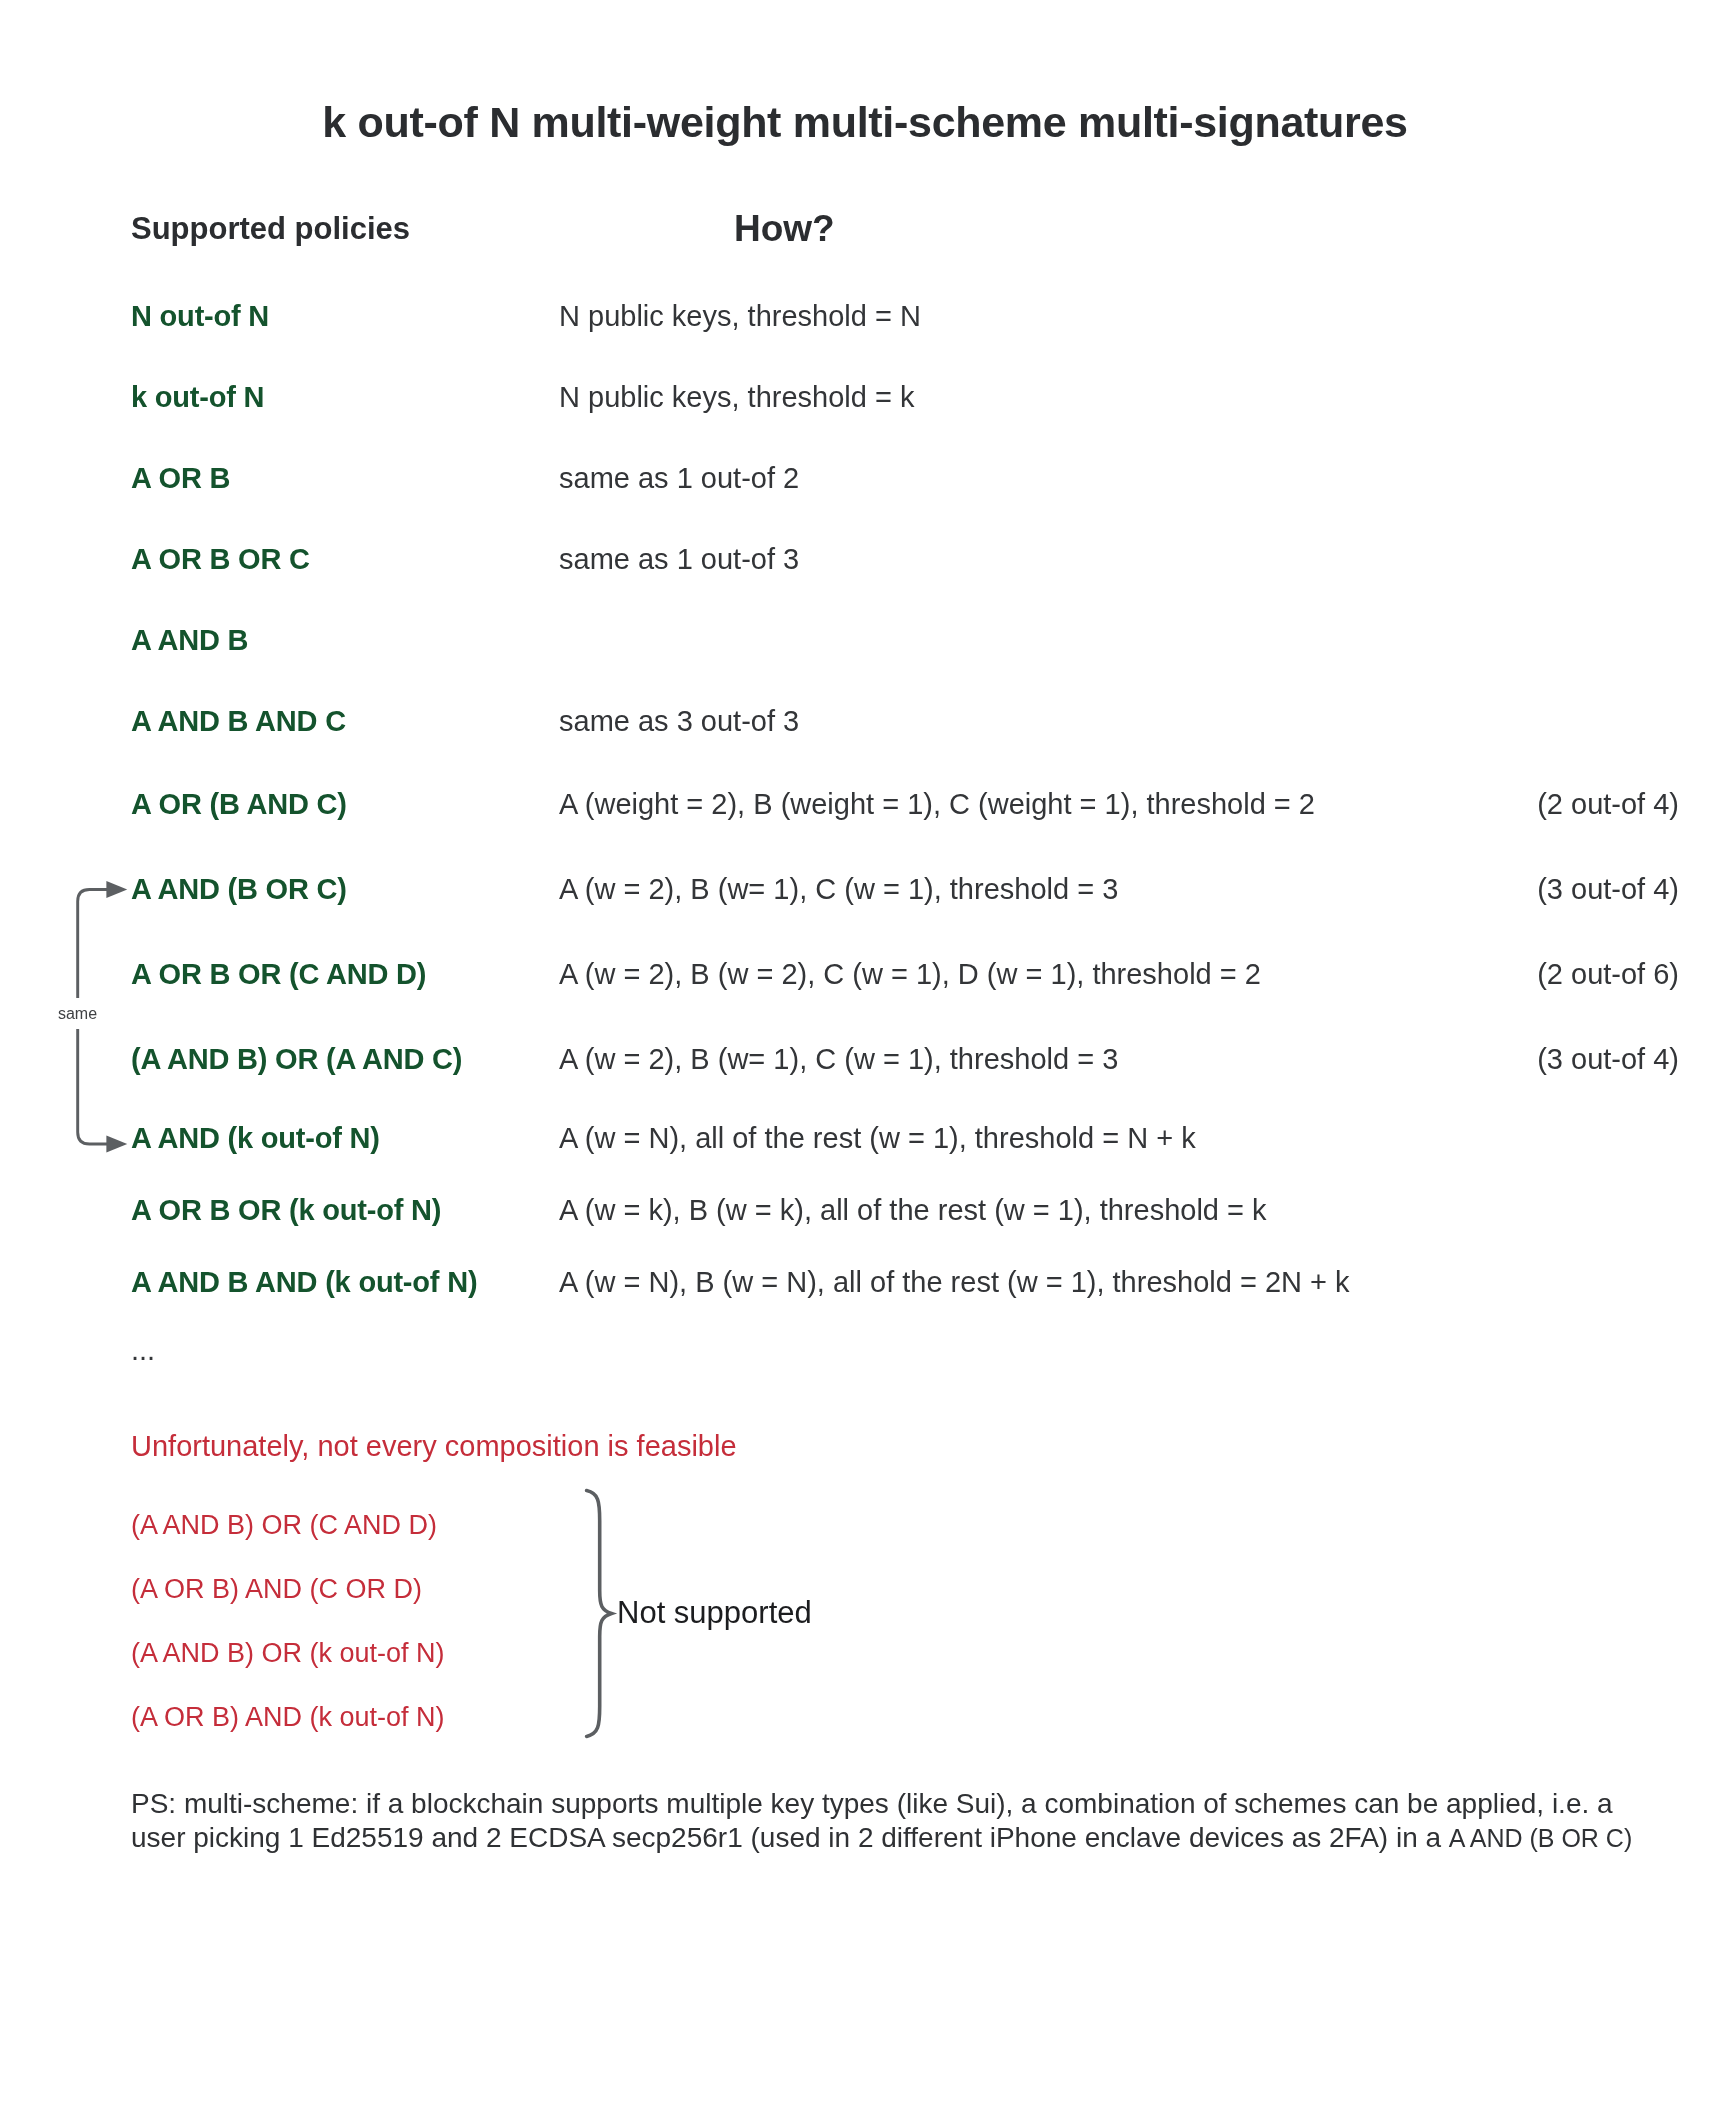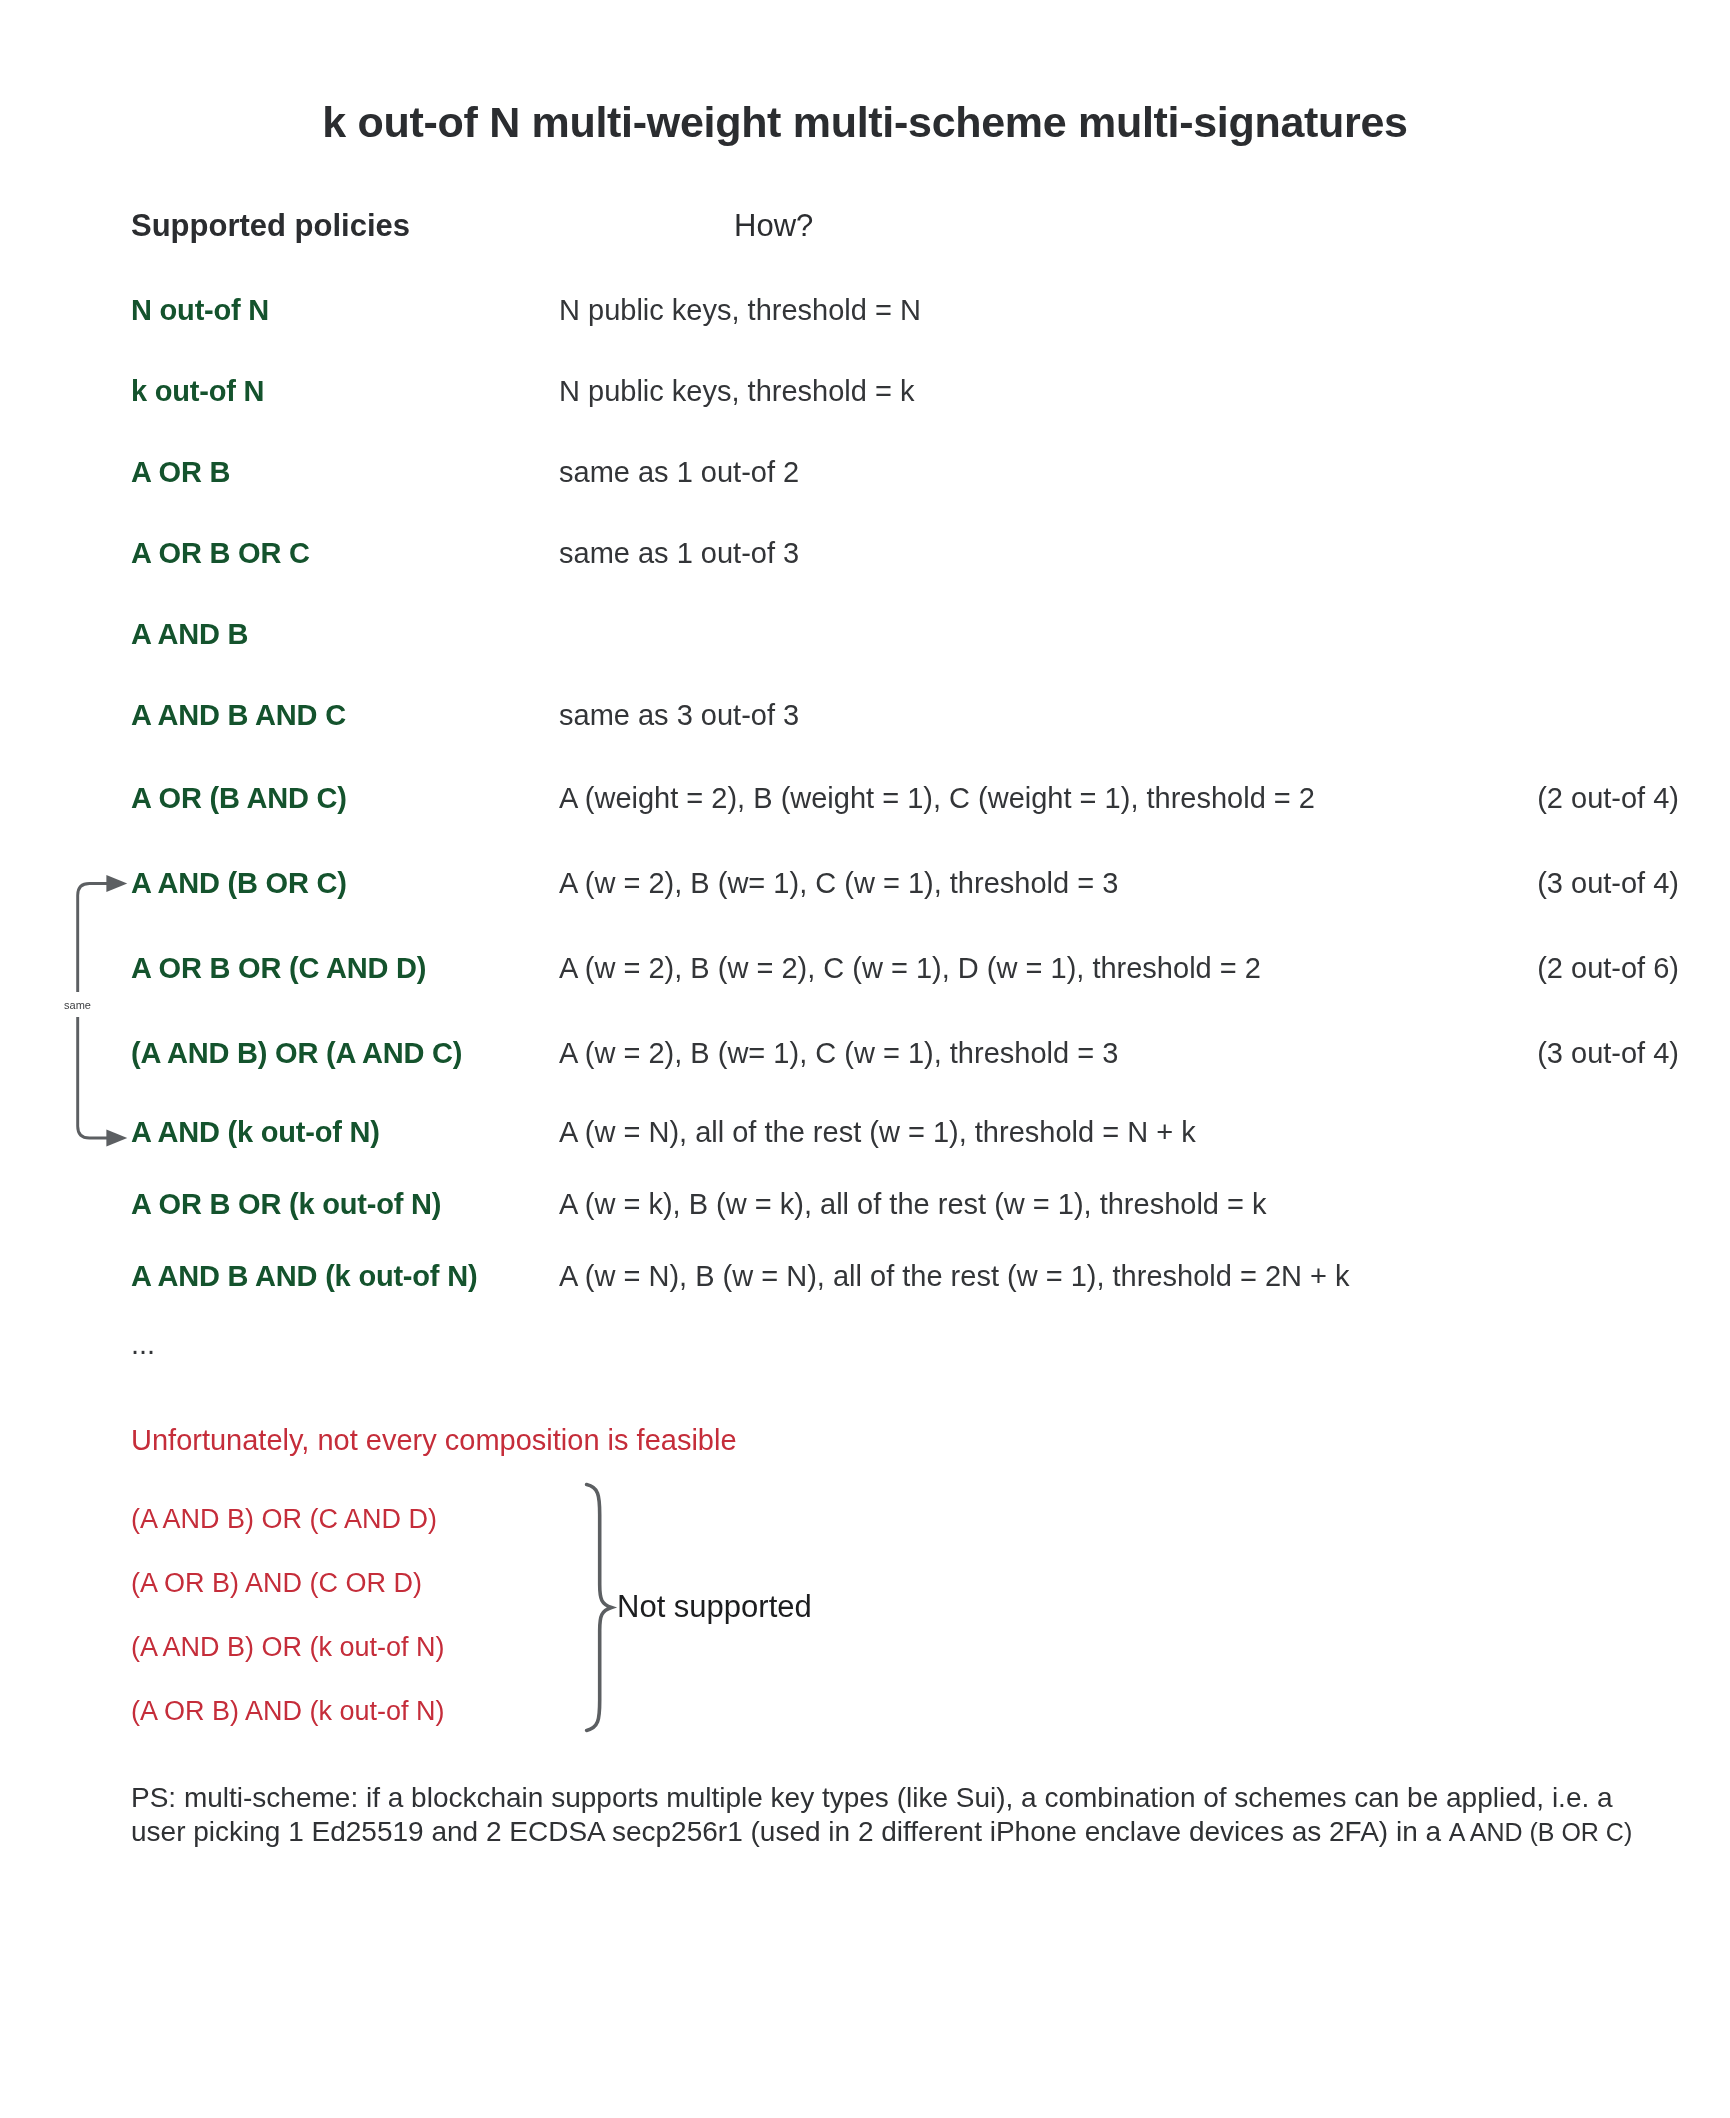--- a/index.html
+++ b/index.html
@@ -28,21 +28,21 @@
   }
 
   .table-header {
     margin-top: 61px;
     display: grid;
     grid-template-columns: 428px 1fr 202px;
     align-items: center;
     gap: 8px;
   }
   .th-policies { font-size: 31px; font-weight: 700; color: #2b2d30; }
-  .th-how { font-size: 31px; font-weight: 400; color: #2b2d30; padding-left: 167px; }
+  .th-how { font-size: 37px; font-weight: 700; color: #2b2d30; padding-left: 167px; }
 
   .rows { position: relative; margin-top: 26px; }
   .row {
     display: grid;
     grid-template-columns: 428px 1fr 202px;
     align-items: center;
   }
   .h-a { height: 81px; }
   .h-b { height: 85px; }
   .h-c { height: 72px; }
@@ -58,21 +58,21 @@
     width: 98px;
     height: 300px;
     overflow: visible;
   }
   .same-label {
     position: absolute;
     left: -89px;
     top: 722px;
     width: 71px;
     text-align: center;
-    font-size: 11px;
+    font-size: 16px;
     color: #3f4144;
     background: #ffffff;
     padding: 6.5px 0;
     z-index: 2;
   }
 
   .red-section { margin-top: 0; }
   .red-heading {
     margin-top: 47px;
     font-size: 29px;

